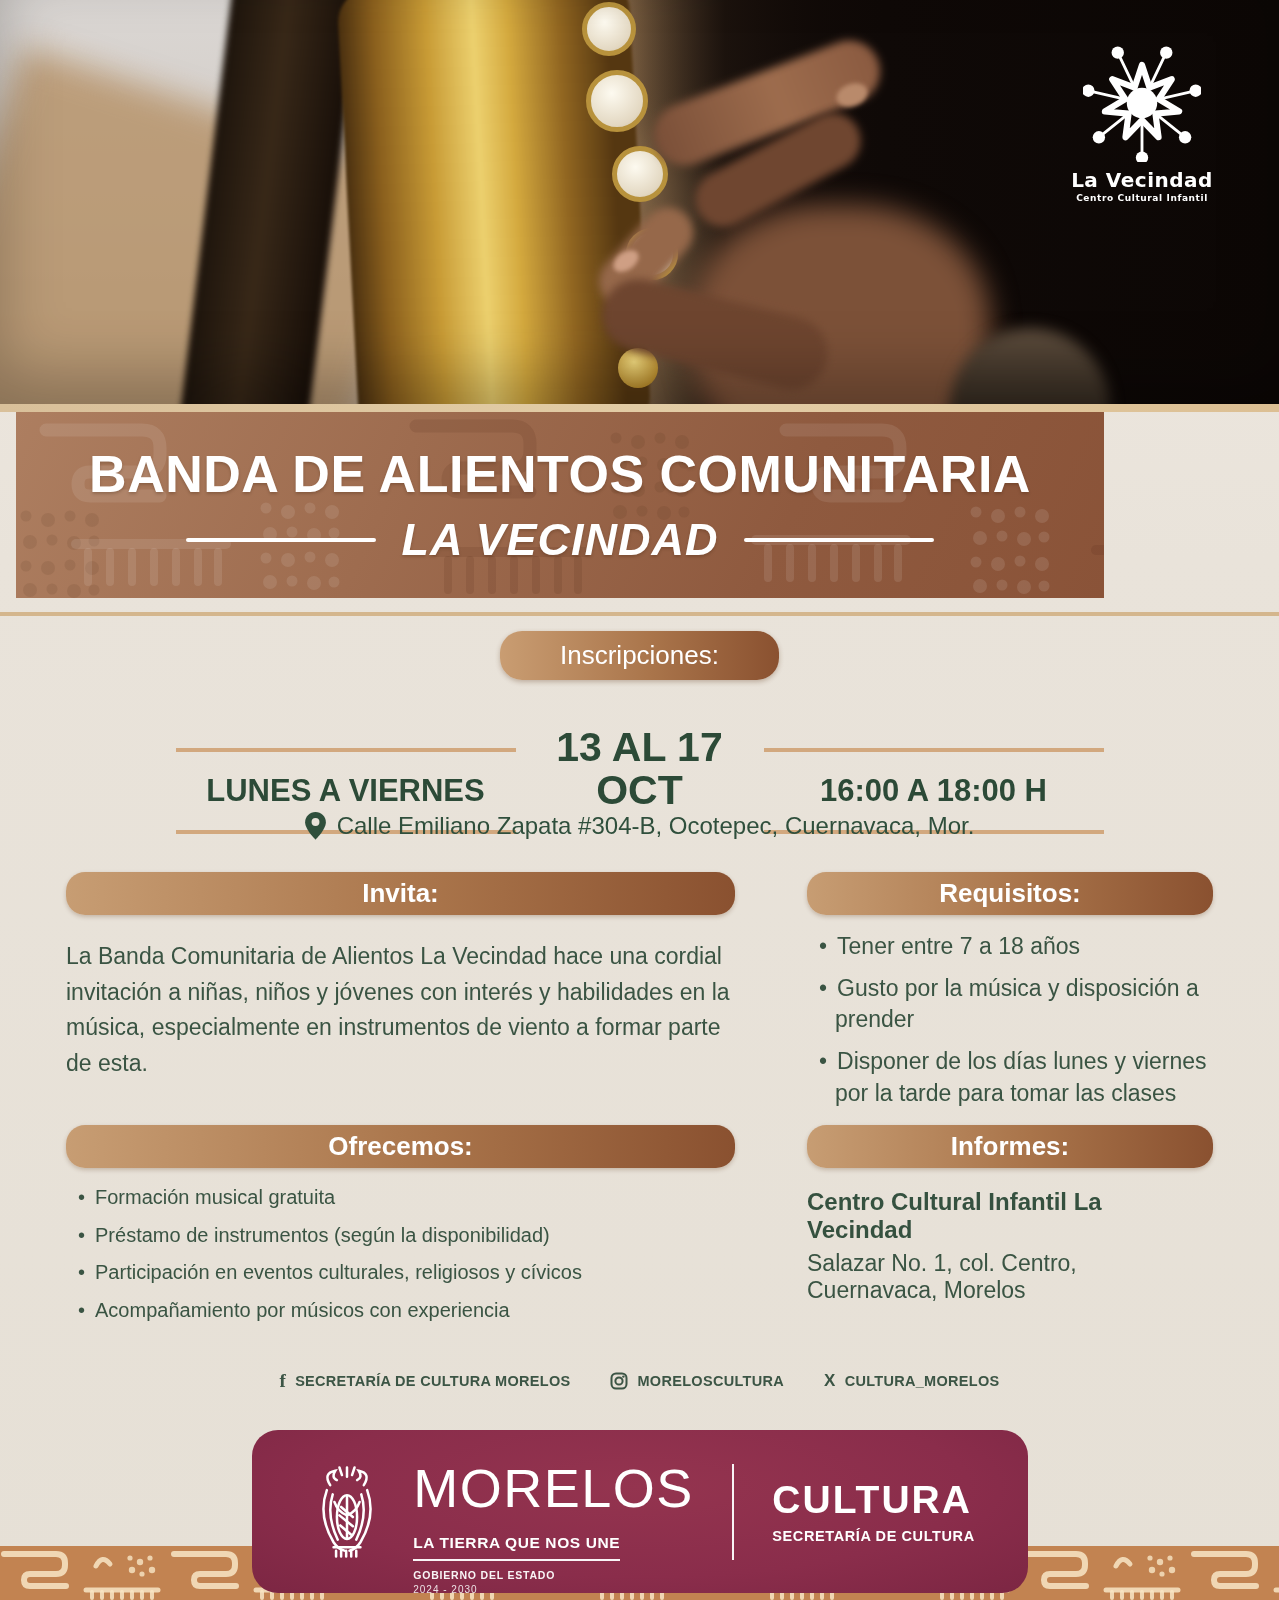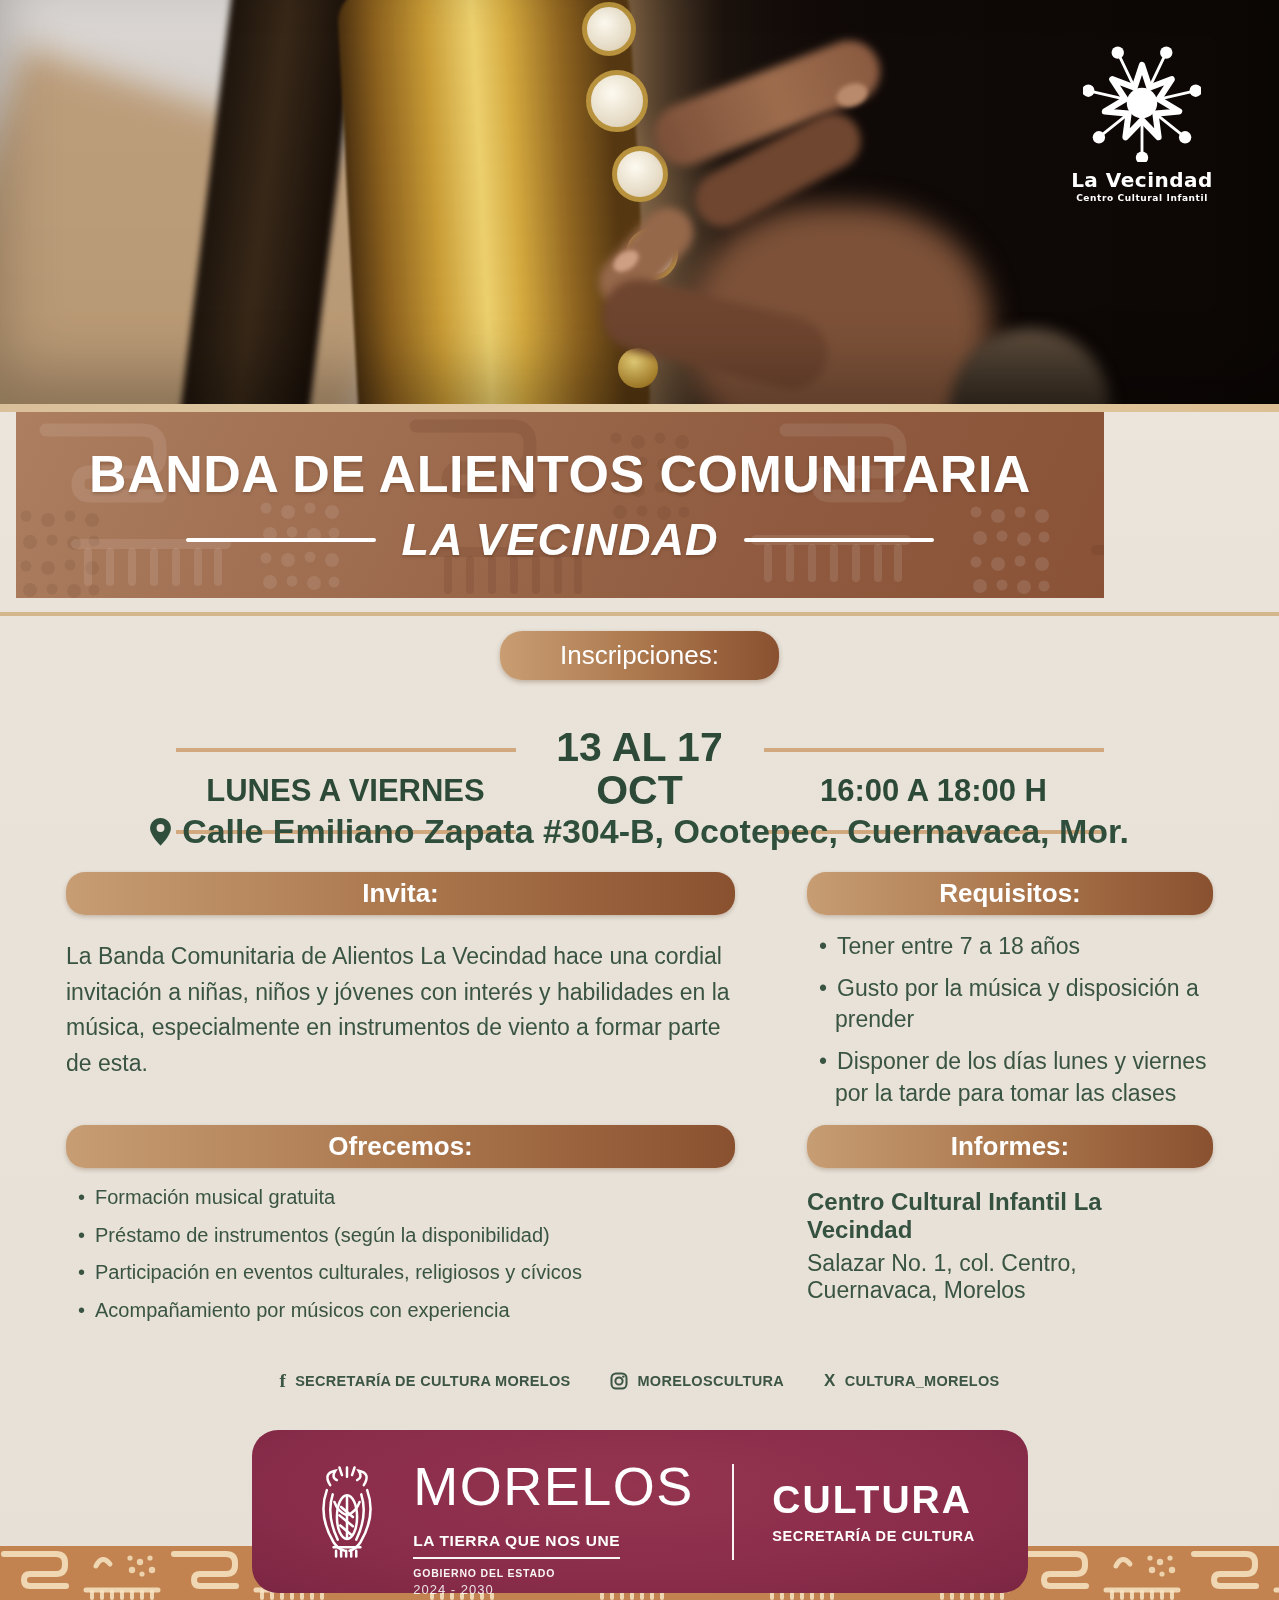--- a/index.html
+++ b/index.html
@@ -53,21 +53,21 @@
   .line-b{position:absolute;top:612px;left:0;width:100%;height:4px;background:#d4b68d;}
   
   .badge-row{position:absolute;top:631px;left:0;width:100%;display:flex;justify-content:center;}
   .badge{padding:9px 60px;border-radius:22px;color:#fff;font-weight:normal;font-size:26px;
     background:linear-gradient(90deg,#c99d72,#a9744a 55%,#8a5130);box-shadow:0 2px 5px rgba(90,50,20,.3);}
   .schedule{position:absolute;top:704px;left:0;width:100%;display:flex;justify-content:center;align-items:center;gap:26px;color:#2c4a37;}
   .sched-side{width:332px;text-align:center;font-weight:bold;font-size:31px;
     border-top:4px solid #d2a87e;border-bottom:4px solid #d2a87e;padding:21px 4px;margin-top:44px;}
   .sched-mid{width:196px;text-align:center;font-weight:bold;font-size:41px;line-height:1.04;}
   .location{position:absolute;top:812px;left:0;width:100%;display:flex;justify-content:center;align-items:center;gap:11px;}
-  .location-text{color:#2f4f3c;font-weight:bold;font-size:34px;}
+  .location-text{color:#2f4f3c;font-weight:normal;font-size:24px;}
   
   .grid{position:absolute;top:872px;left:66px;width:1147px;display:grid;
     grid-template-columns:1fr 1fr;column-gap:72px;grid-template-rows:253px auto;}
   .sec-header{height:43px;border-radius:19px;display:flex;align-items:center;justify-content:center;
     background:linear-gradient(90deg,#c79d73,#a9744a 55%,#8a5130);box-shadow:0 2px 4px rgba(90,50,20,.25);
     color:#fff;font-weight:bold;font-size:26px;}
   .sec-body{margin-top:24px;color:#3a5443;font-size:23px;line-height:1.55;}
   ul.blist{list-style:none;margin:16px 0 0 0;padding:0 0 0 24px;color:#3a5443;font-size:23px;line-height:1.38;}
   ul.blist li{margin-bottom:10px;padding-left:4px;text-indent:-16px;}
   ul.blist li::before{content:"•";margin-right:10px;color:#3a5443;}
@@ -82,21 +82,21 @@
   
   .strip{position:absolute;bottom:0;left:0;width:1279px;height:54px;background:#c28351;overflow:hidden;}
   .footer-box{position:absolute;left:252px;top:1430px;width:776px;height:163px;border-radius:26px;
     background:radial-gradient(ellipse at 50% 35%,#94344f 0%,#8a2d4b 60%,#7c2643 100%);
     display:flex;align-items:center;justify-content:center;gap:24px;color:#fff;}
   .mor-block{display:flex;flex-direction:column;align-items:flex-start;}
   .mor-name{font-size:54px;font-weight:normal;letter-spacing:1.5px;line-height:1;margin-top:33px;}
   .mor-tag{font-size:15.5px;font-weight:bold;letter-spacing:.6px;margin-top:19px;padding-bottom:7px;
     border-bottom:2.5px solid rgba(255,255,255,.95);}
   .mor-gob{font-size:10.5px;font-weight:bold;letter-spacing:.8px;margin-top:8px;opacity:.95;}
-  .mor-yrs{font-size:13px;letter-spacing:1px;margin-top:3px;opacity:.85;}
+  .mor-yrs{font-size:10px;letter-spacing:1px;margin-top:3px;opacity:.85;}
   .f-divider{width:2.5px;height:96px;background:rgba(255,255,255,.95);margin:0 14px;}
   .cult-block{display:flex;flex-direction:column;align-items:flex-start;}
   .cult-name{font-size:39px;font-weight:bold;letter-spacing:2px;line-height:1;}
   .cult-sub{font-size:14.5px;font-weight:bold;letter-spacing:.6px;margin-top:9px;}
 </style>
 </head>
 <body>
 
 <div class="poster">
 

